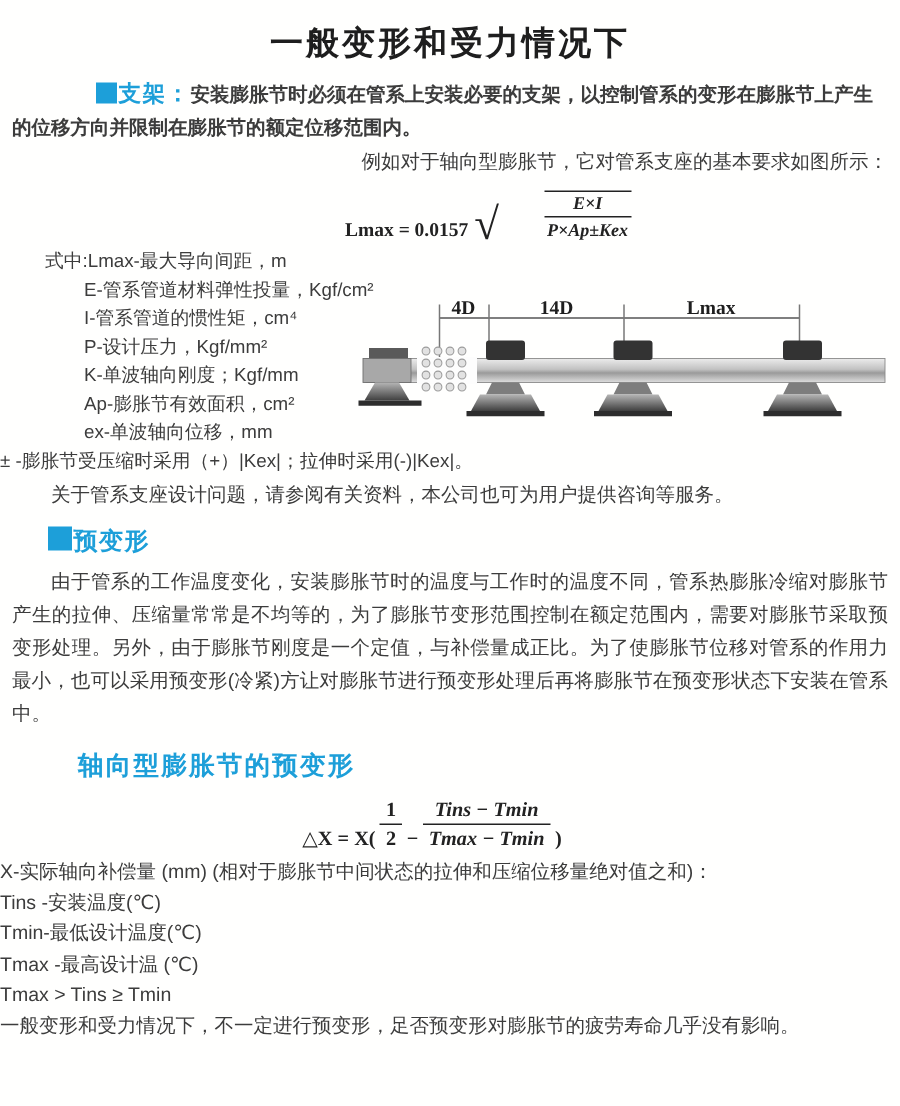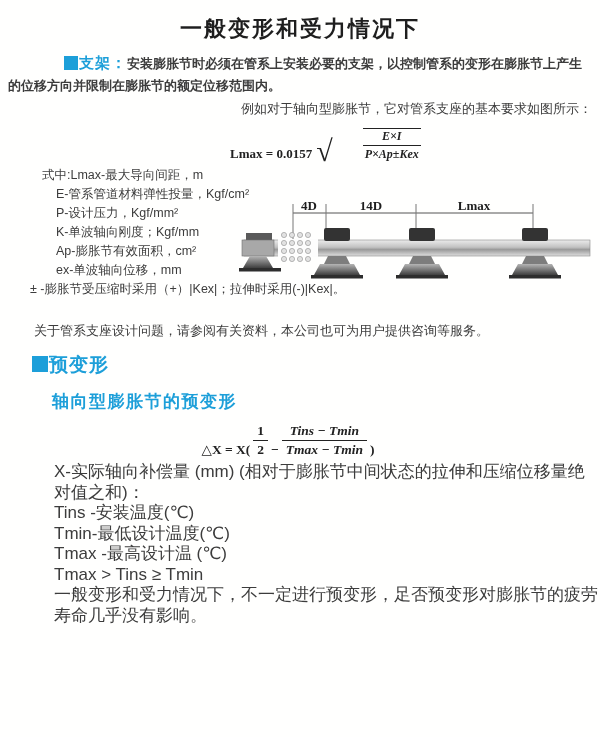--- a/index.html
+++ b/index.html
@@ -44,40 +44,40 @@
   .sqrt-frac .den{display:block;padding:1px 2px 0;}
   .frac{display:inline-block;text-align:center;vertical-align:middle;margin:0 3px;}
   .frac .num{display:block;border-bottom:1px solid #222;padding:0 4px 1px;}
   .frac .den{display:block;padding:1px 4px 0;}
   .ital{font-style:italic;}
   .formula2{justify-content:center;margin:10px 40px 4px 16px;font-size:13.5px;}
 
   
   .defs-wrap{position:relative;margin-top:4px;height:152px;}
   .def-line{font-size:12.5px;line-height:19px;color:var(--text);}
-  .def-head{padding-left:42px;}
+  .def-head{padding-left:30px;}
   .def-item{padding-left:56px;}
-  .def-pm{padding-left:30px;}
+  .def-pm{}
   .diagram{position:absolute;left:236px;top:32px;width:362px;height:96px;}
   .note-line{text-indent:26px;margin-top:2px;}
 
   .section-head{
     margin:10px 0 0 32px;color:var(--heading-blue);
-    font-size:19px;font-weight:bold;letter-spacing:1px;
+    font-size:16px;font-weight:bold;letter-spacing:1px;
   }
   .section-head .bullet-sq{width:16px;height:16px;vertical-align:-1px;}
   .body-para{margin-top:5px;text-indent:26px;text-align:justify;line-height:22px;}
 
   .sub-head{
     margin:12px 0 0 52px;color:var(--heading-blue);
     font-size:17px;font-weight:bold;letter-spacing:1.5px;
   }
   .explain-para{margin-top:6px;text-indent:39px;line-height:22px;}
   .axial-lines{margin-top:2px;}
-  .axial-line{font-size:17px;line-height:20.5px;padding-left:54px;color:var(--text);}
+  .axial-line{font-size:13px;line-height:20.5px;color:var(--text);}
 </style>
 </head>
 <body>
 
 <div class="page">
 
   <div class="title">一般变形和受力情况下</div>
 
   <p class="p support-para">
     <span class="bullet-sq"></span><span class="sec-inline-label">支架：</span><span>安装膨胀节时必须在管系上安装必要的支架，以控制管系的变形在膨胀节上产生的位移方向并限制在膨胀节的额定位移范围内。</span>
@@ -89,20 +89,21 @@
     <span class="radical">√</span>
     <span class="sqrt-frac">
       <span class="num">E×I</span>
       <span class="den">P×Ap±Kex</span>
     </span>
   </div>
 
   <div class="defs-wrap">
     <div class="def-line def-head">式中:Lmax-最大导向间距，m</div>
     <div class="def-line def-item">E-管系管道材料弹性投量，Kgf/cm²</div>
+    <div class="def-line def-item">I-管系管道的惯性矩，cm⁴</div>
     <div class="def-line def-item">P-设计压力，Kgf/mm²</div>
     <div class="def-line def-item">K-单波轴向刚度；Kgf/mm</div>
     <div class="def-line def-item">Ap-膨胀节有效面积，cm²</div>
     <div class="def-line def-item">ex-单波轴向位移，mm</div>
     <div class="def-line def-pm">± -膨胀节受压缩时采用（+）|Kex|；拉伸时采用(-)|Kex|。</div>
 
     <svg class="diagram" viewBox="0 0 362 96">
       <defs>
         <linearGradient id="pipeGrad" x1="0" y1="0" x2="0" y2="1">
           <stop offset="0" stop-color="#ececec"></stop>
@@ -179,20 +180,21 @@
       </g>
     </svg>
   </div>
 
   <p class="p note-line">关于管系支座设计问题，请参阅有关资料，本公司也可为用户提供咨询等服务。</p>
 
   <div class="section-head">
     <span class="bullet-sq"></span><span>预变形</span>
   </div>
 
+  <p class="p body-para">由于管系的工作温度变化，安装膨胀节时的温度与工作时的温度不同，管系热膨胀冷缩对膨胀节产生的拉伸、压缩量常常是不均等的，为了膨胀节变形范围控制在额定范围内，需要对膨胀节采取预变形处理。另外，由于膨胀节刚度是一个定值，与补偿量成正比。为了使膨胀节位移对管系的作用力最小，也可以采用预变形(冷紧)方让对膨胀节进行预变形处理后再将膨胀节在预变形状态下安装在管系中。</p>
 
   <div class="sub-head">轴向型膨胀节的预变形</div>
 
   <div class="formula formula2">
     <span>△X = X(</span>
     <span class="frac">
       <span class="num">1</span>
       <span class="den">2</span>
     </span>
     <span>−</span>

